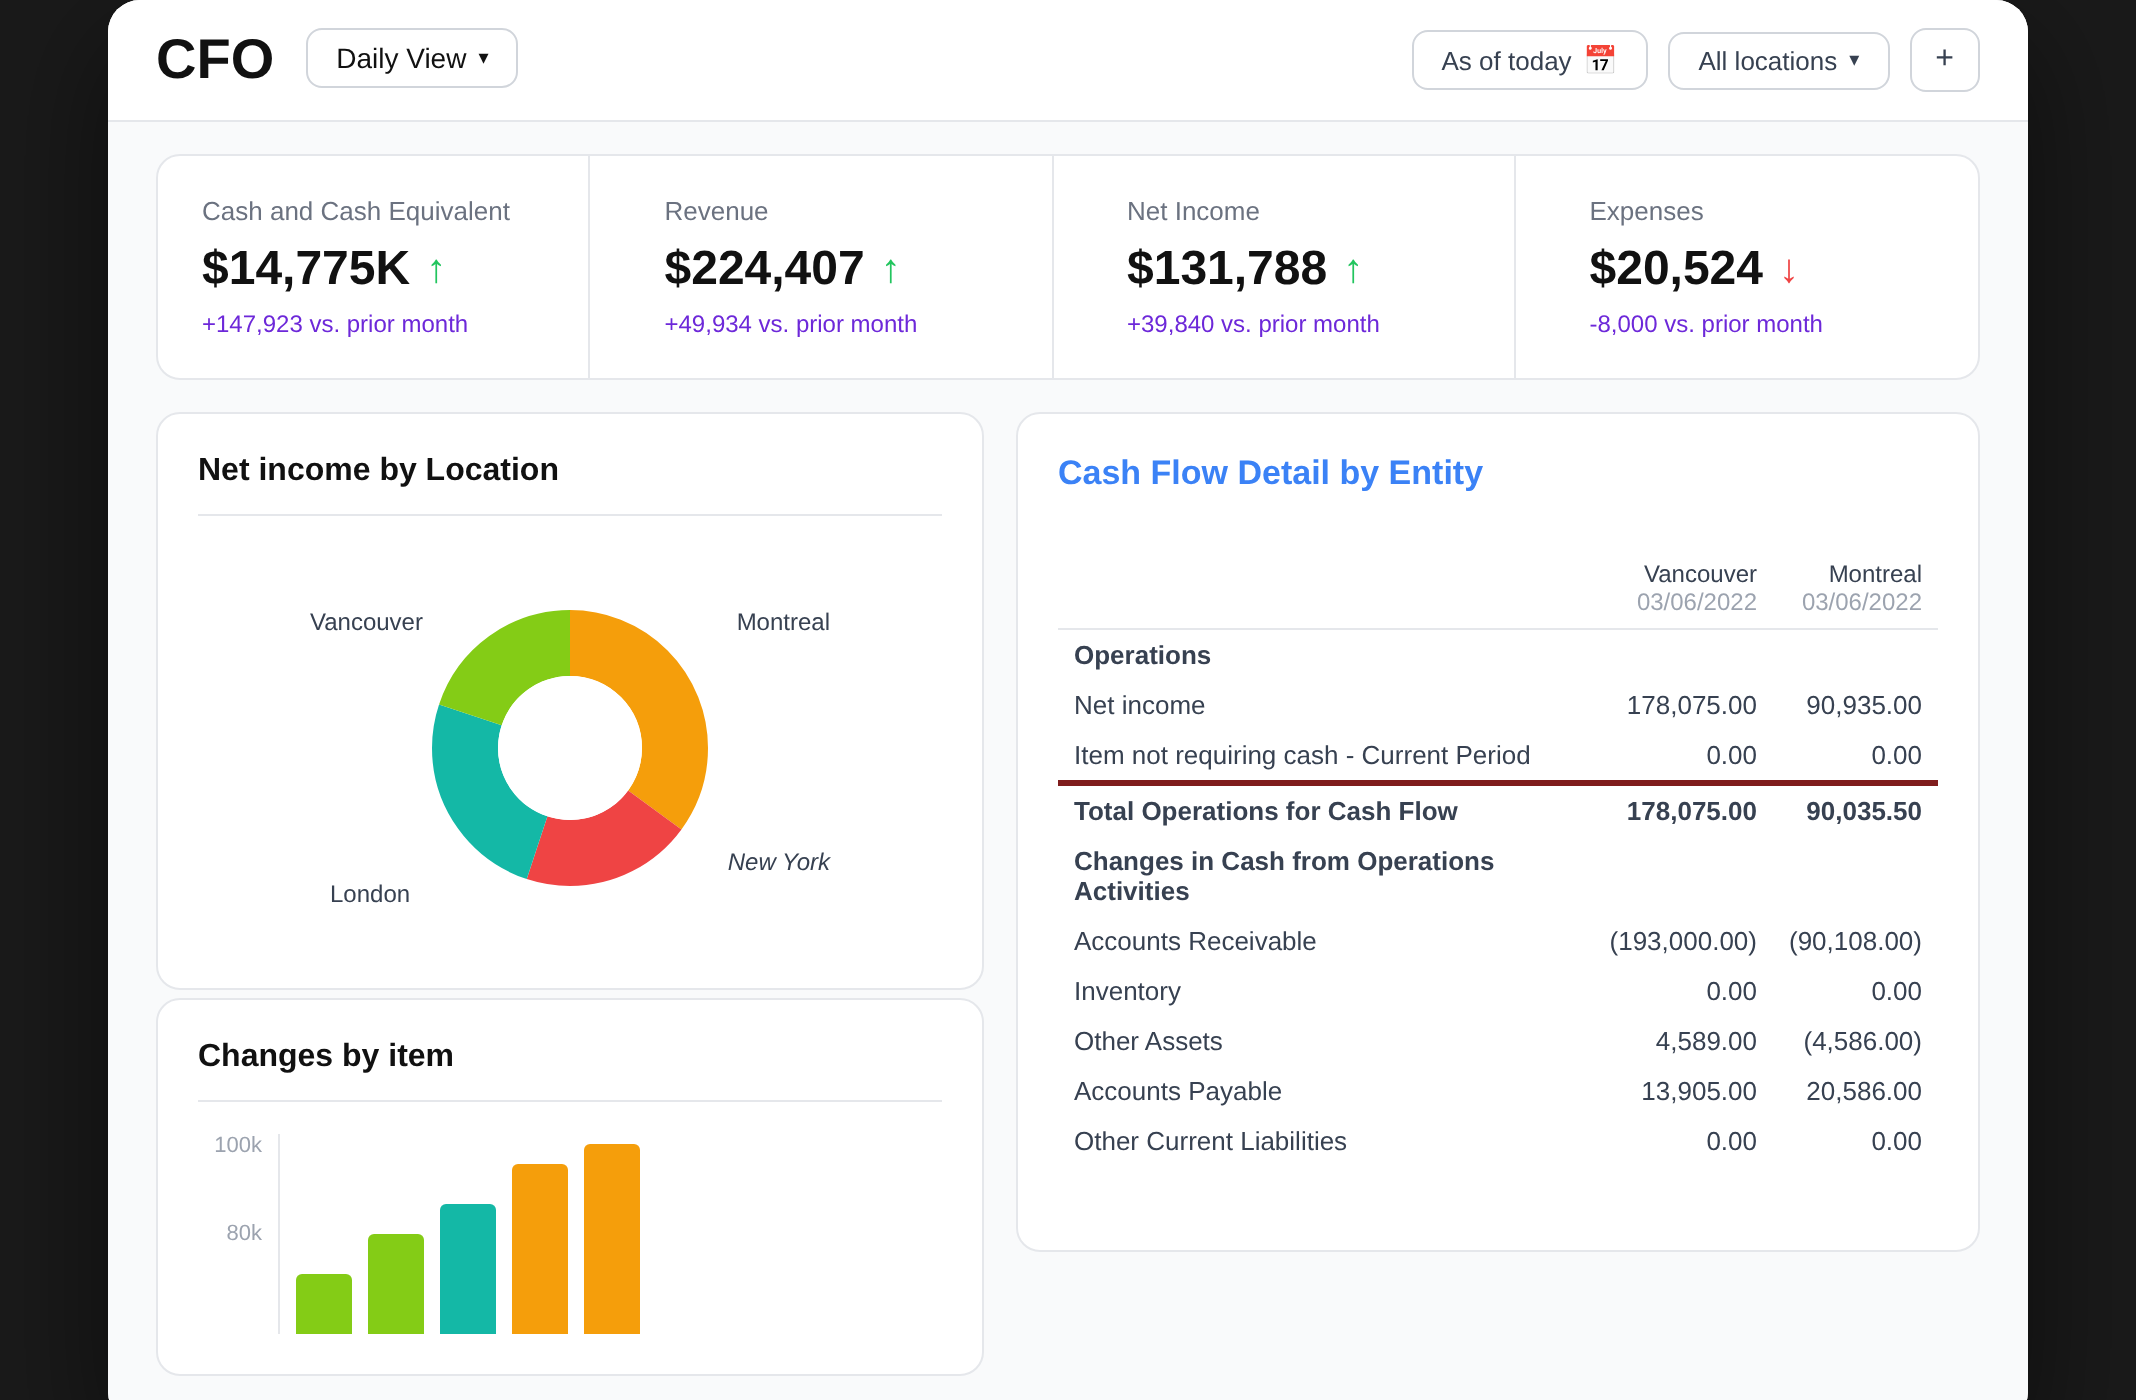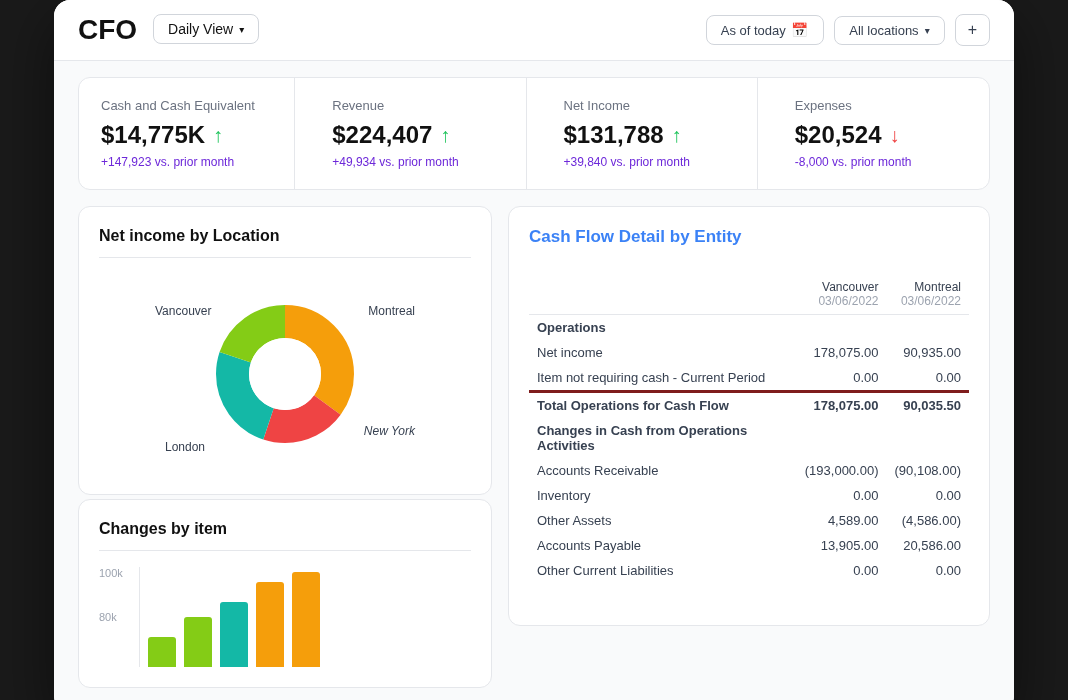--- a/index.html
+++ b/index.html
@@ -347,21 +347,21 @@
             </svg>
           </div>
         </div>
       </div>
 
       <div class="card">
         <div class="card-title">Changes by item</div>
         <hr class="card-divider">
         <div class="bar-chart-area">
           <div style="display:flex; height:100px; position:relative;">
-            <div style="display:flex;flex-direction:column;justify-content:space-between;padding-right:8px;font-size:11px;color:#9ca3af;width:40px;">
+            <div style="display:flex;flex-direction:column;justify-content:space-between;padding-right:8px;font-size:11px;color:#9ca3af;align-items:flex-end;width:40px;">
               <span>100k</span>
               <span>80k</span>
               <span style="color:transparent;">0</span>
             </div>
             <div style="display:flex;align-items:flex-end;gap:8px;flex:1;border-left:1px solid #e5e7eb;padding-left:8px;">
               <div style="width:28px;height:30px;background:#84cc16;border-radius:3px 3px 0 0;"></div>
               <div style="width:28px;height:50px;background:#84cc16;border-radius:3px 3px 0 0;"></div>
               <div style="width:28px;height:65px;background:#14b8a6;border-radius:3px 3px 0 0;"></div>
               <div style="width:28px;height:85px;background:#f59e0b;border-radius:3px 3px 0 0;"></div>
               <div style="width:28px;height:95px;background:#f59e0b;border-radius:3px 3px 0 0;"></div>

